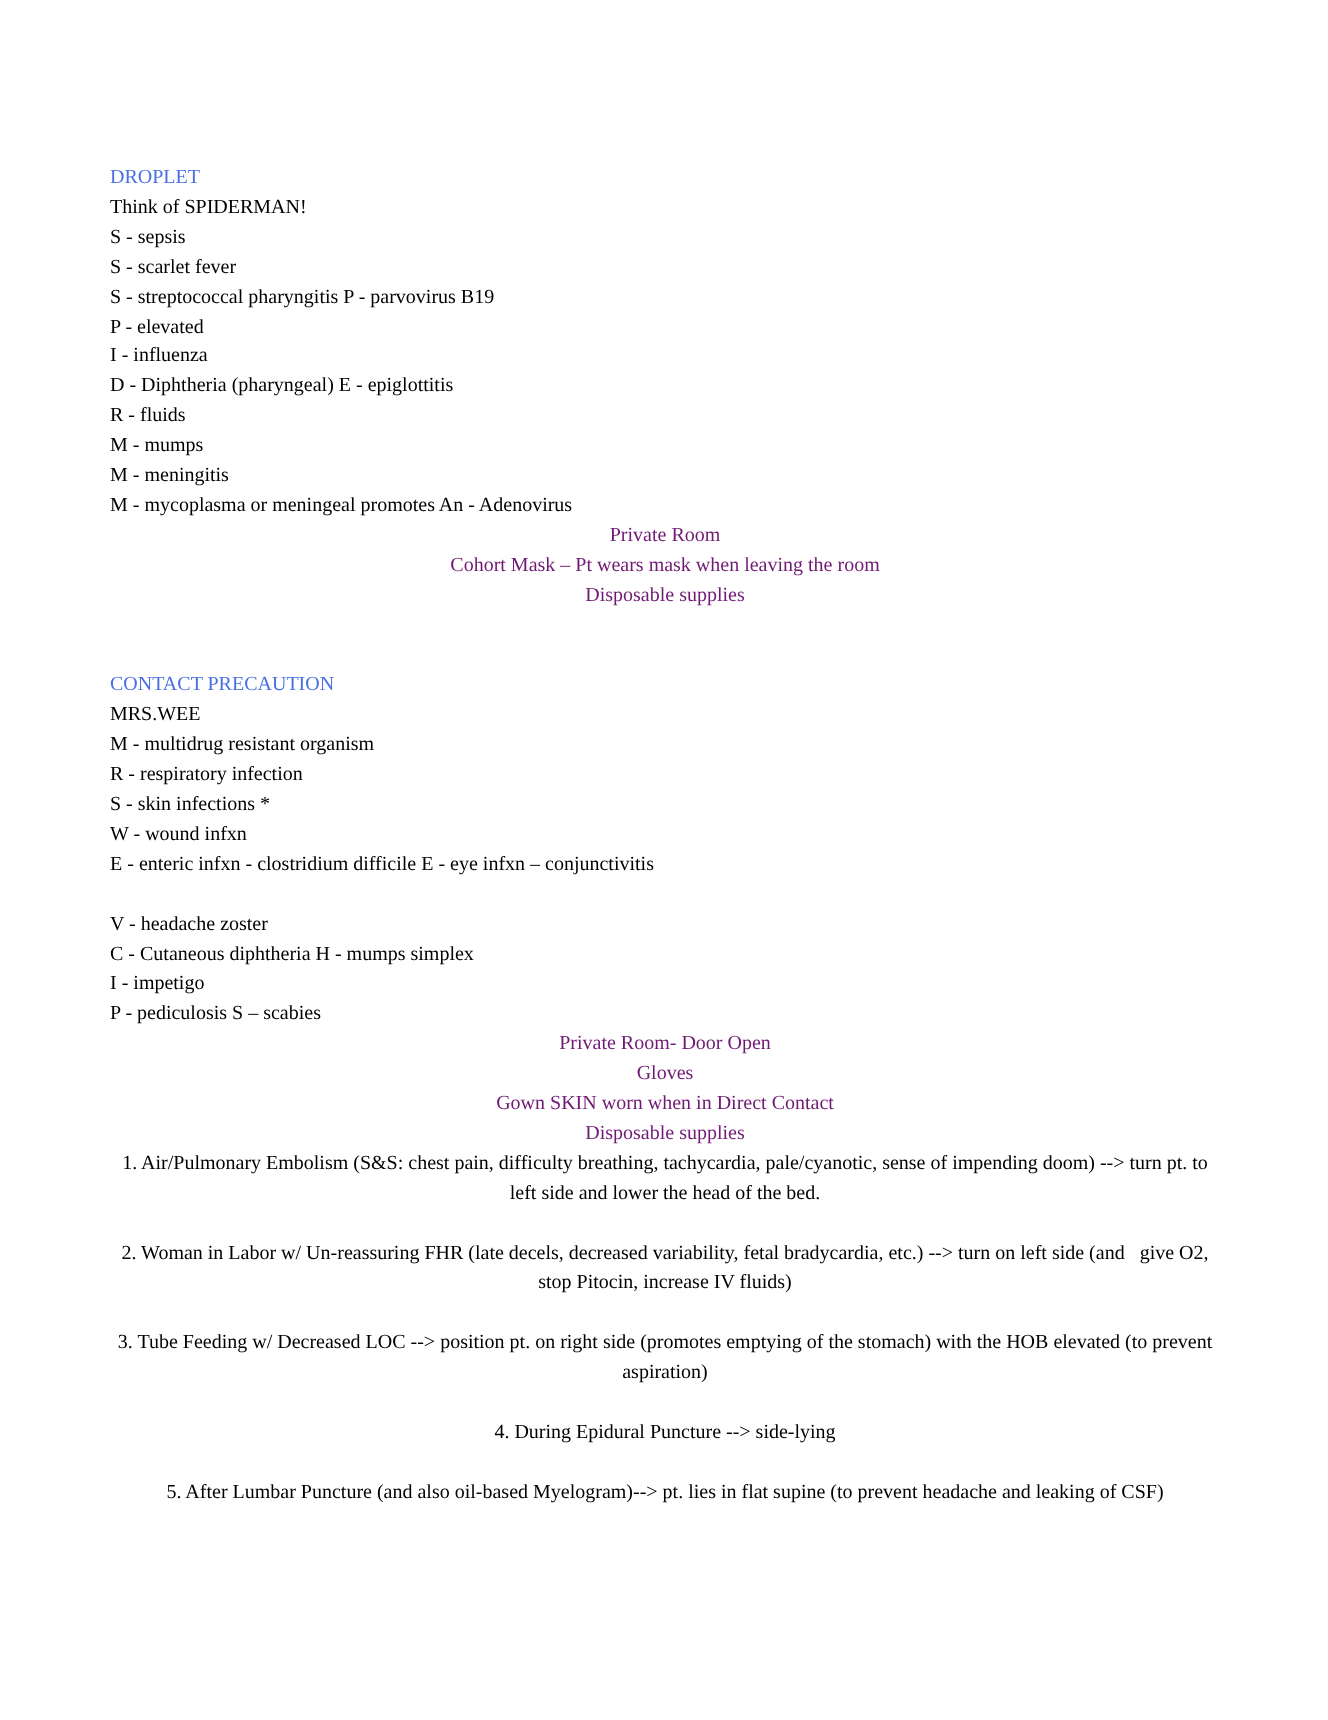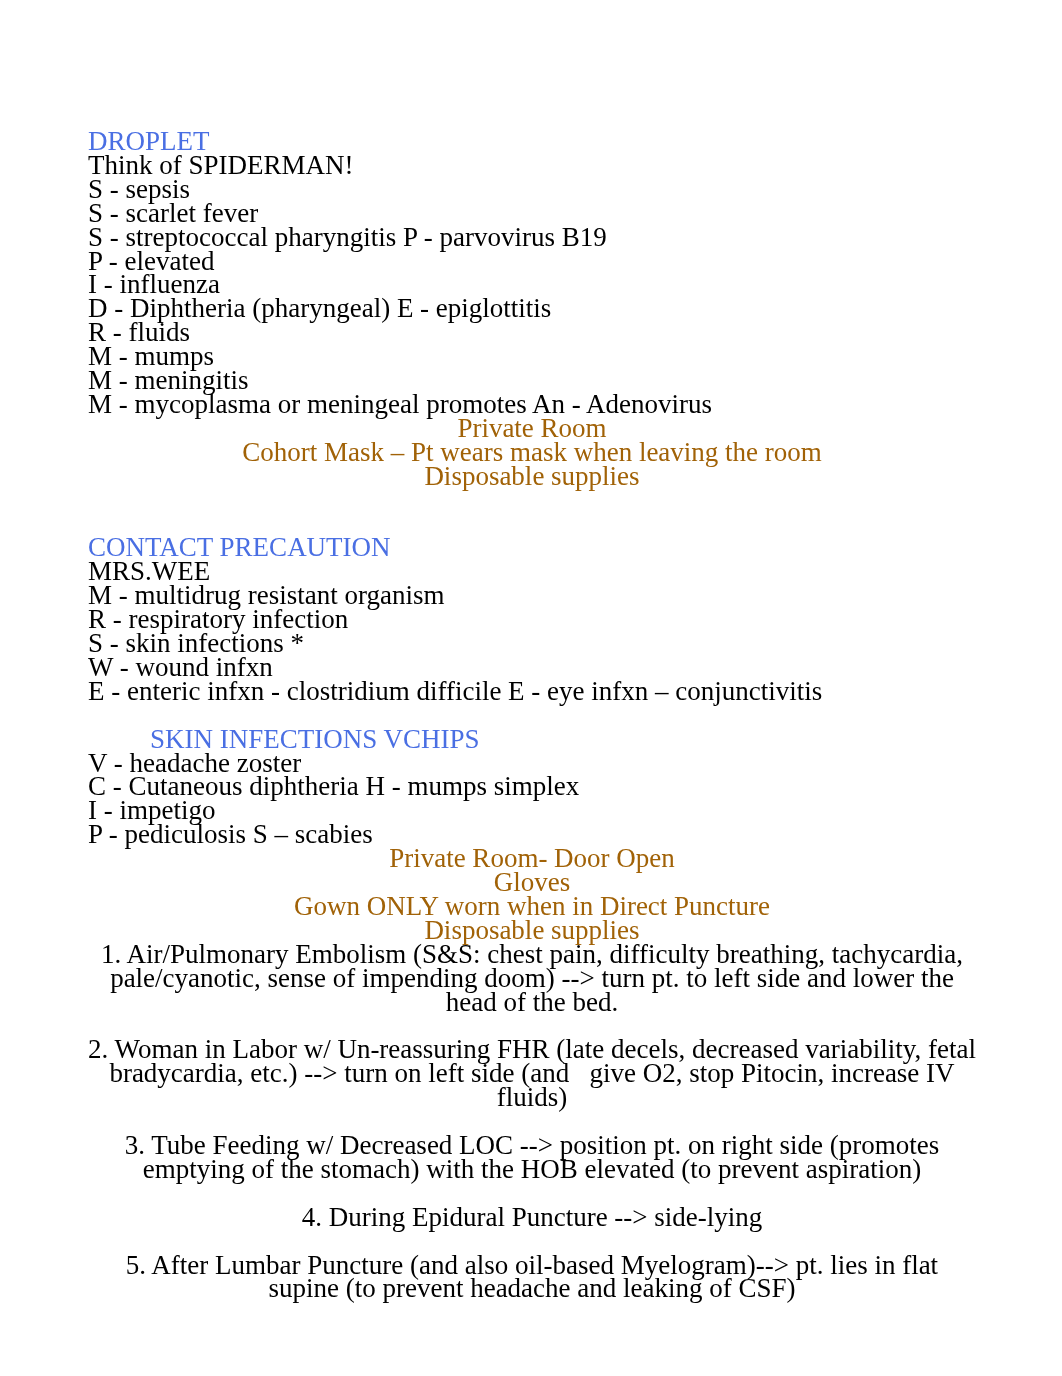--- a/index.html
+++ b/index.html
@@ -18,35 +18,35 @@
   .page {
     position: relative;
     width: 1062px;
     height: 1376px;
     background: #ffffff;
     box-sizing: border-box;
     padding: 130px 86px 0 88px;
   }
   .doc-body {
     width: 888px;
-    font-size: 27px;
+    font-size: 16px;
     line-height: 23.9px;
   }
   .line {
     white-space: pre-wrap;
     margin: 0;
   }
   .heading-blue {
     color: #4a6fe3;
   }
   .heading-blue.indent {
     padding-left: 62px;
   }
   .red-center {
-    color: #a16207;
+    color: #701a75;
     text-align: center;
   }
   .spacer-1 { height: 23.9px; }
   .spacer-2 { height: 47.8px; }
   .para {
     margin: 0;
     white-space: pre-wrap;
     text-align: center;
   }
   .para-gap { height: 23.9px; }
@@ -78,28 +78,27 @@
     <p class="line heading-blue">CONTACT PRECAUTION</p>
     <p class="line">MRS.WEE</p>
     <p class="line">M - multidrug resistant organism</p>
     <p class="line">R - respiratory infection</p>
     <p class="line">S - skin infections *</p>
     <p class="line">W - wound infxn</p>
     <p class="line">E - enteric infxn - clostridium difficile E - eye infxn – conjunctivitis</p>
 
     <div class="spacer-1"></div>
 
-    <p class="line heading-blue indent">SKIN INFECTIONS VCHIPS</p>
     <p class="line">V - headache zoster</p>
     <p class="line">C - Cutaneous diphtheria H - mumps simplex</p>
     <p class="line">I - impetigo</p>
     <p class="line">P - pediculosis S – scabies</p>
     <p class="line red-center">Private Room- Door Open</p>
     <p class="line red-center">Gloves</p>
-    <p class="line red-center">Gown ONLY worn when in Direct Puncture</p>
+    <p class="line red-center">Gown SKIN worn when in Direct Contact</p>
     <p class="line red-center">Disposable supplies</p>
 
     <p class="para">1. Air/Pulmonary Embolism (S&amp;S: chest pain, difficulty breathing, tachycardia, pale/cyanotic, sense of impending doom) --&gt; turn pt. to left side and lower the head of the bed.</p>
     <div class="para-gap"></div>
     <p class="para">2. Woman in Labor w/ Un-reassuring FHR (late decels, decreased variability, fetal bradycardia, etc.) --&gt; turn on left side (and   give O2, stop Pitocin, increase IV fluids)</p>
     <div class="para-gap"></div>
     <p class="para">3. Tube Feeding w/ Decreased LOC --&gt; position pt. on right side (promotes emptying of the stomach) with the HOB elevated (to prevent aspiration)</p>
     <div class="para-gap"></div>
     <p class="para">4. During Epidural Puncture --&gt; side-lying</p>
     <div class="para-gap"></div>

